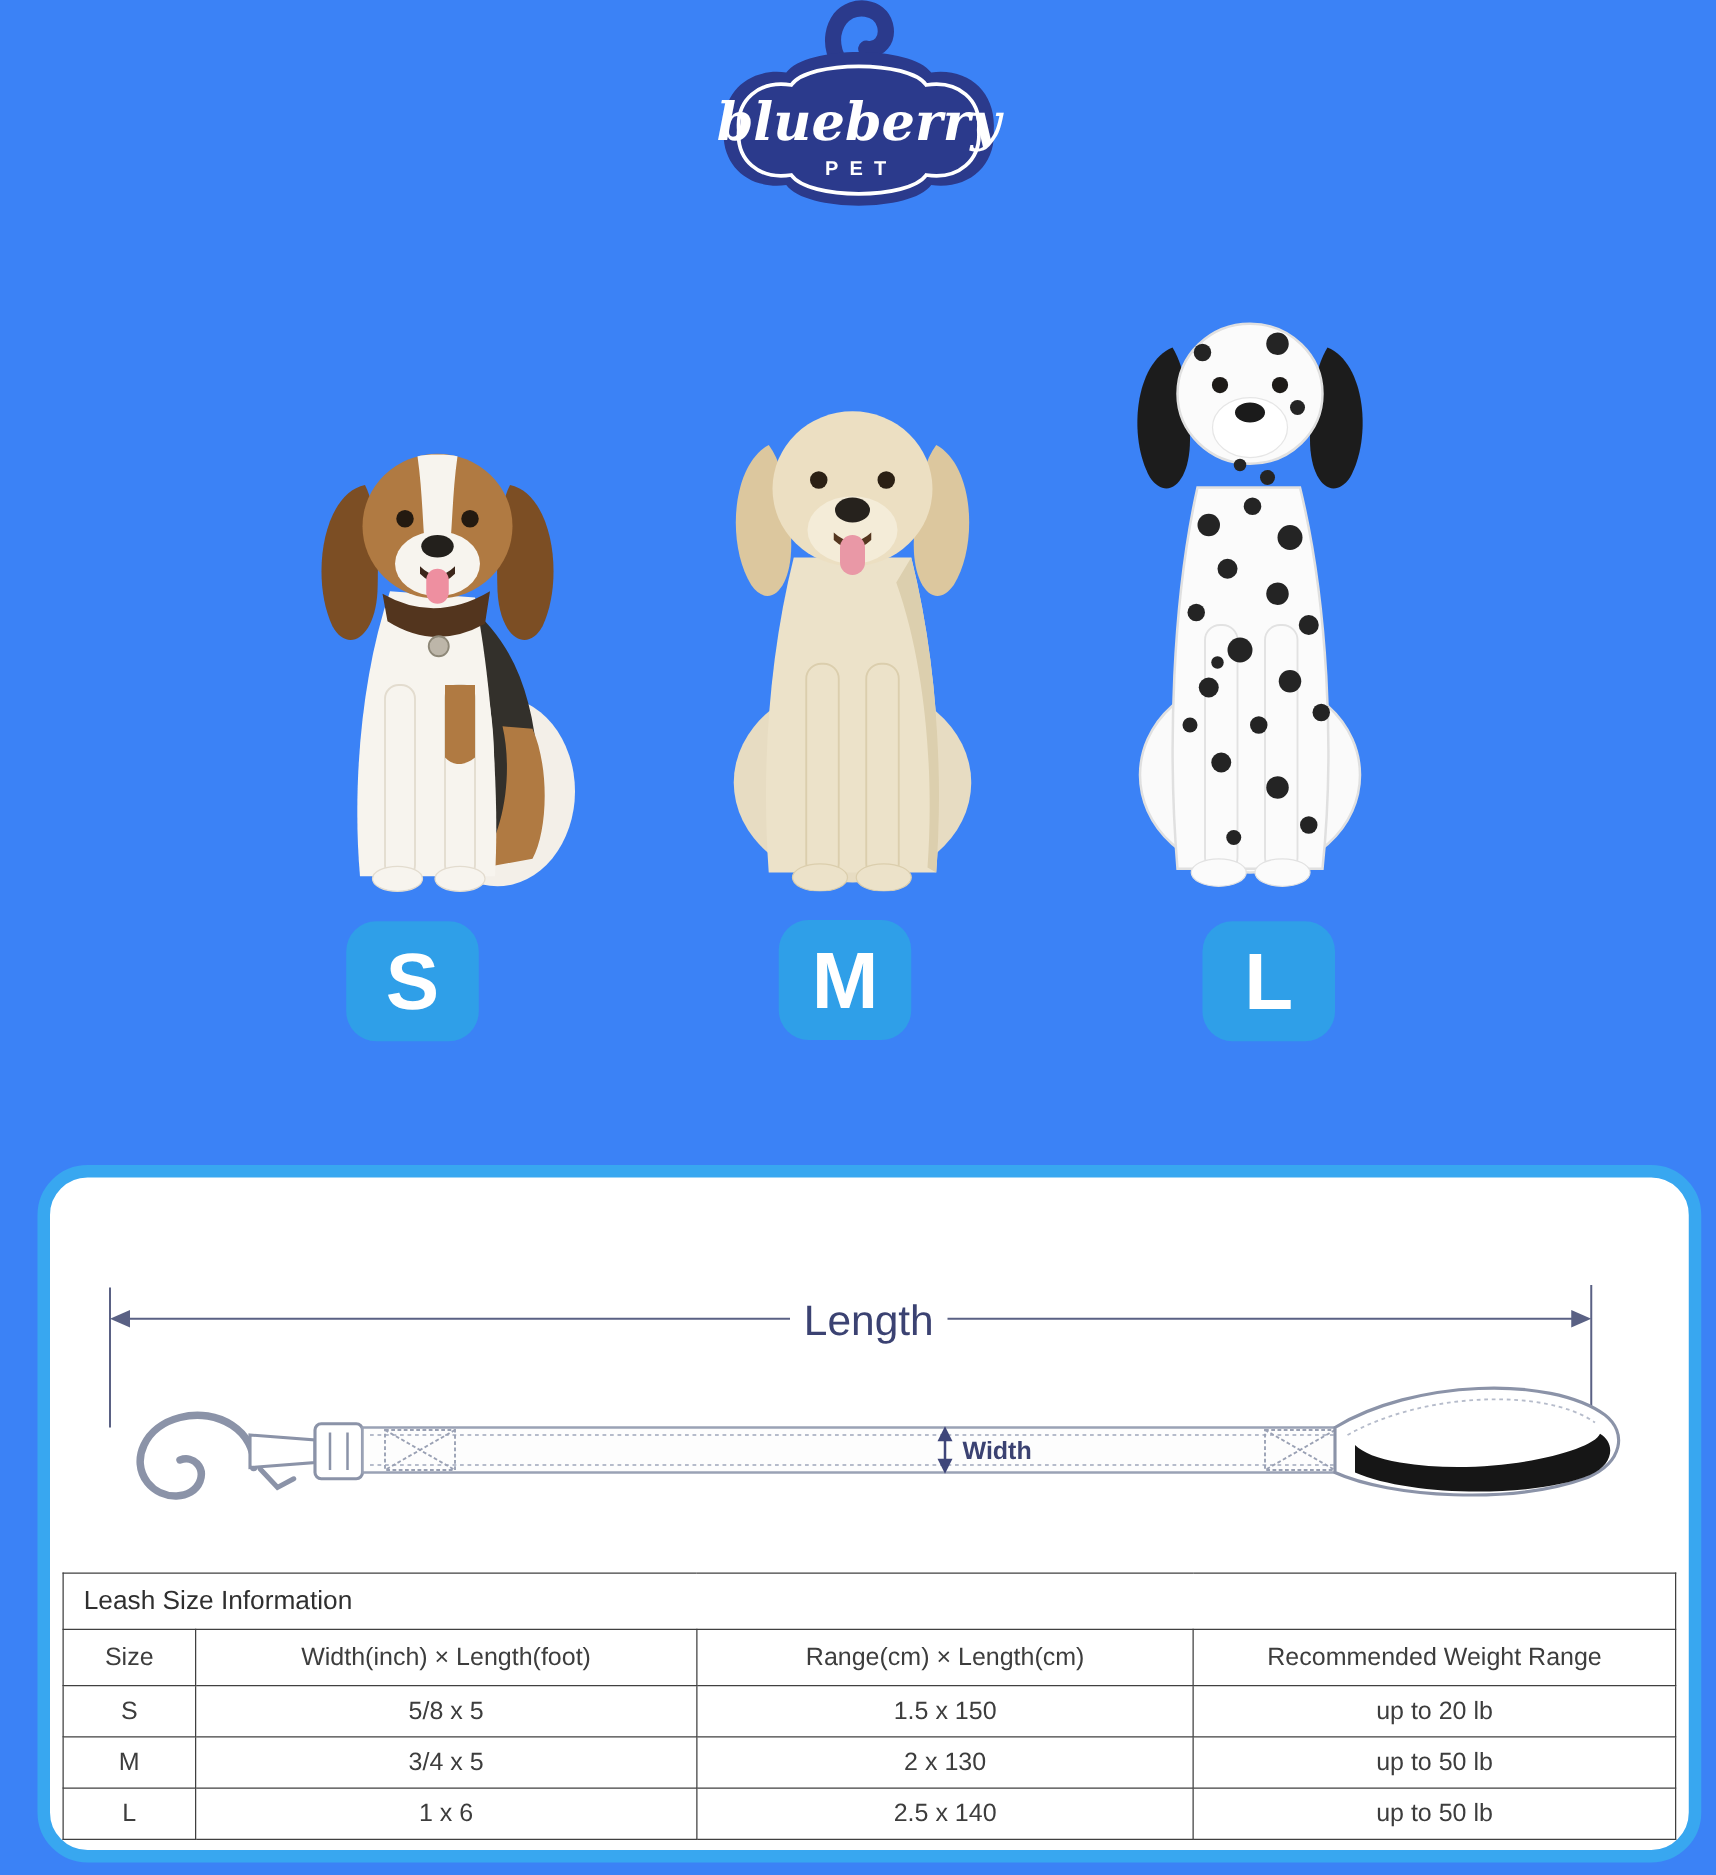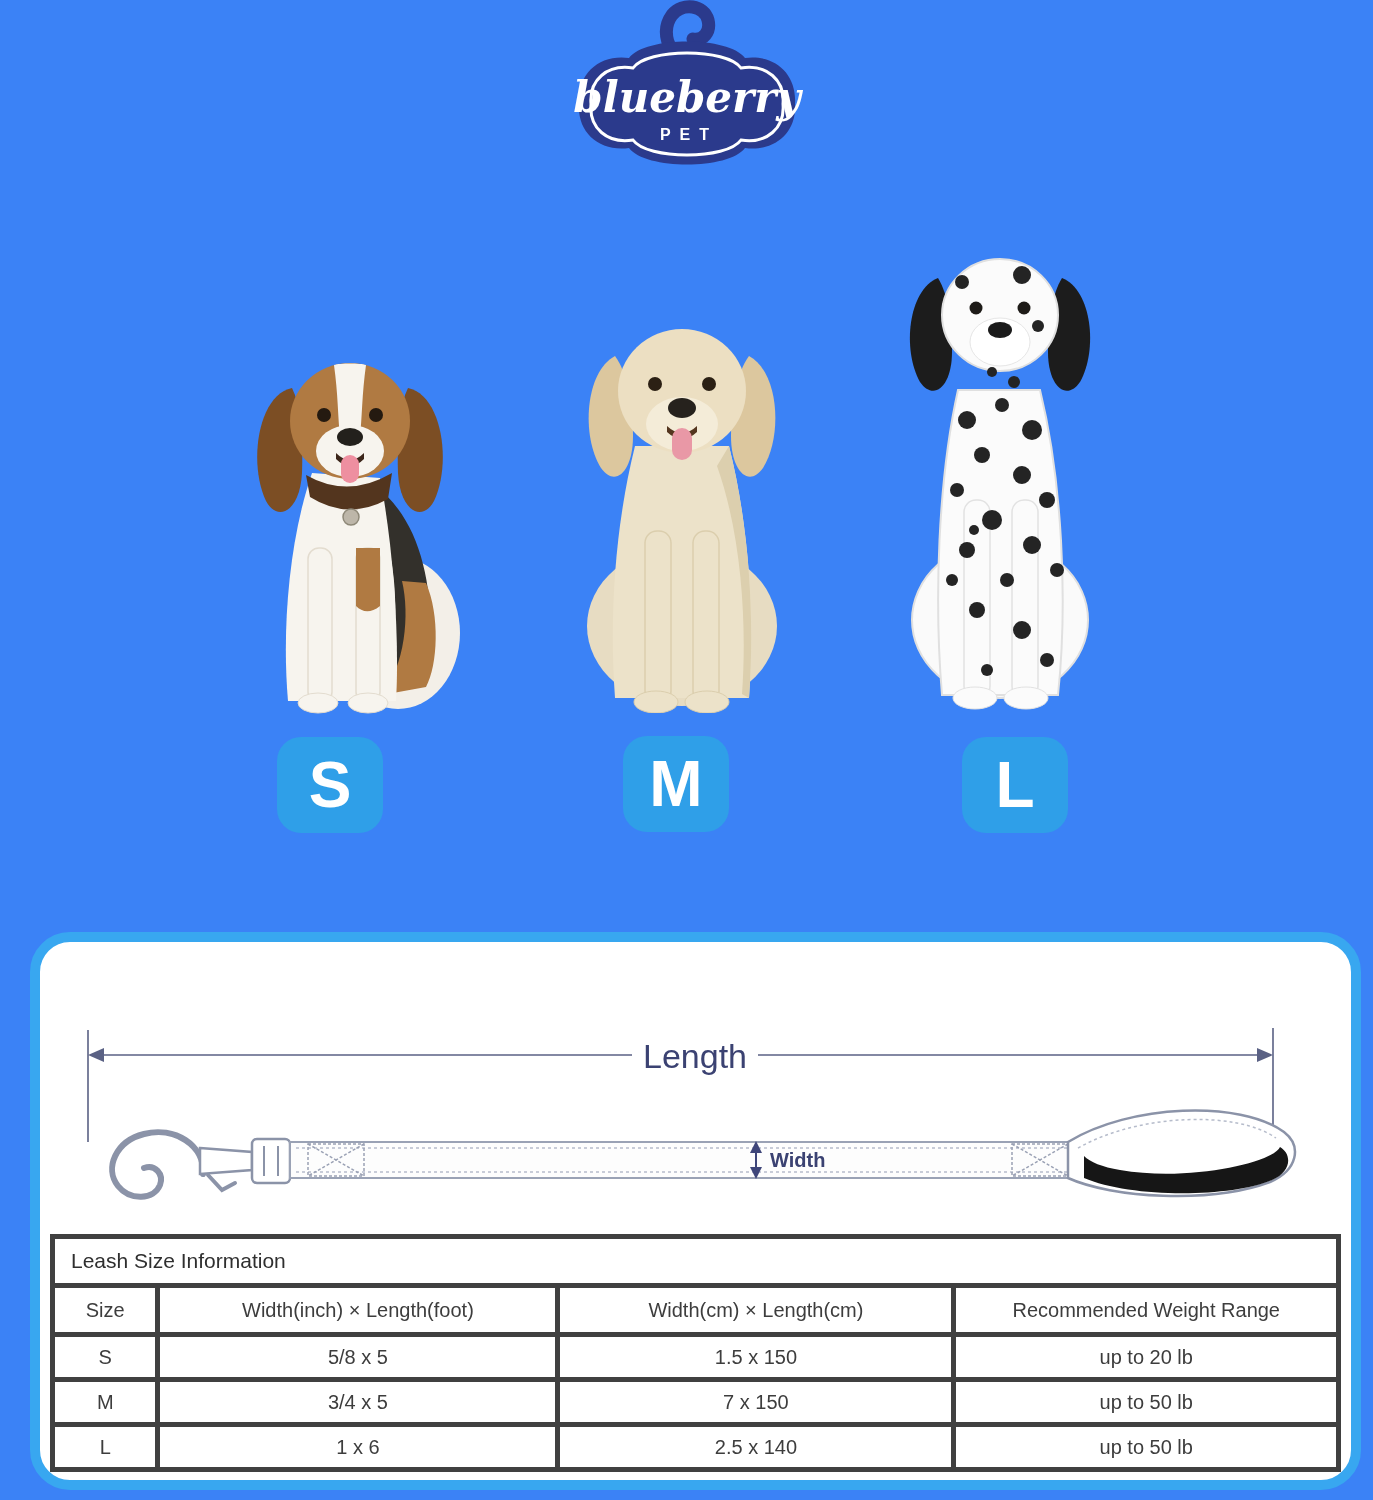--- a/index.html
+++ b/index.html
@@ -30,21 +30,21 @@
     border:10px solid #38a7f0;border-radius:40px;background:#ffffff;
     box-sizing:border-box;
   }
   .leash-svg{position:absolute;left:0;top:0;width:1311px;height:330px;}
   
   .size-table{
     position:absolute;left:10px;bottom:8px;width:calc(100% - 20px);
     border-collapse:collapse;color:#3d3d3d;font-size:20px;
   }
   .size-table td,.size-table th{
-    border:5px solid #404040;height:40px;text-align:center;
+    border:1px solid #404040;height:40px;text-align:center;
     font-weight:normal;padding:0 4px;
   }
   .size-table .title-cell{
     text-align:left;padding-left:16px;height:44px;font-size:21px;color:#2f2f2f;
   }
   .size-table thead th{height:44px;margin-left:48px;}
   .col-size{width:8.2%;}
   .col-inch{width:31.1%;}
   .col-cm{width:30.8%;}
   .col-weight{width:29.9%;}
@@ -216,35 +216,35 @@
           <col class="col-cm">
           <col class="col-weight">
       </colgroup>
       <thead>
         <tr>
           <td class="title-cell" colspan="4">Leash Size Information</td>
         </tr>
         <tr>
           <th>Size</th>
           <th>Width(inch) × Length(foot)</th>
-          <th>Width(cm) × Length(cm)</th>
+          <th>Range(cm) × Length(cm)</th>
           <th>Recommended Weight Range</th>
         </tr>
       </thead>
       <tbody>
         <tr>
           <td>S</td>
           <td>5/8 x 5</td>
           <td>1.5 x 150</td>
           <td>up to 20 lb</td>
         </tr>
         <tr>
           <td>M</td>
           <td>3/4 x 5</td>
-          <td>7 x 150</td>
+          <td>2 x 130</td>
           <td>up to 50 lb</td>
         </tr>
         <tr>
           <td>L</td>
           <td>1 x 6</td>
           <td>2.5 x 140</td>
           <td>up to 50 lb</td>
         </tr>
       </tbody>
     </table>

